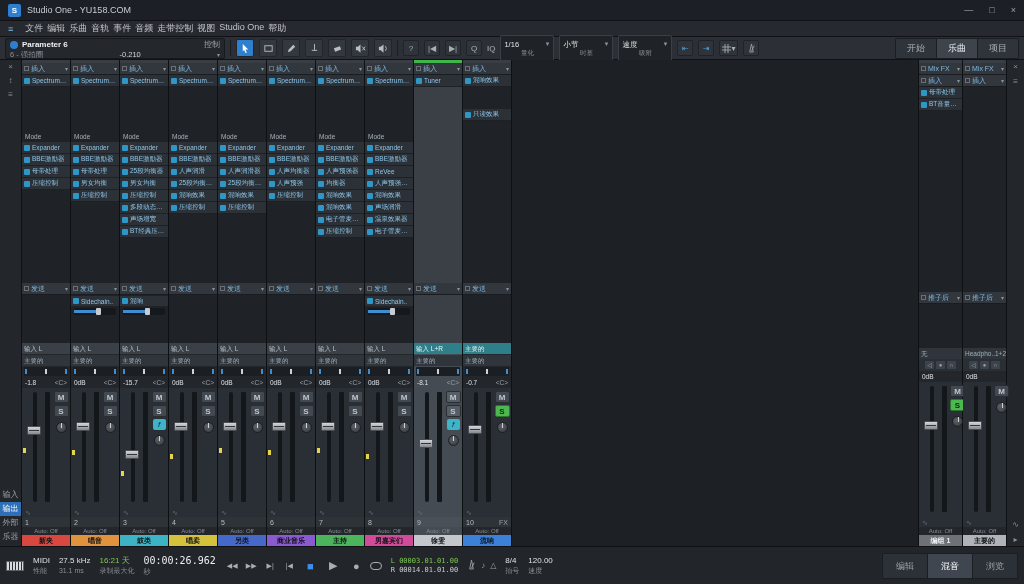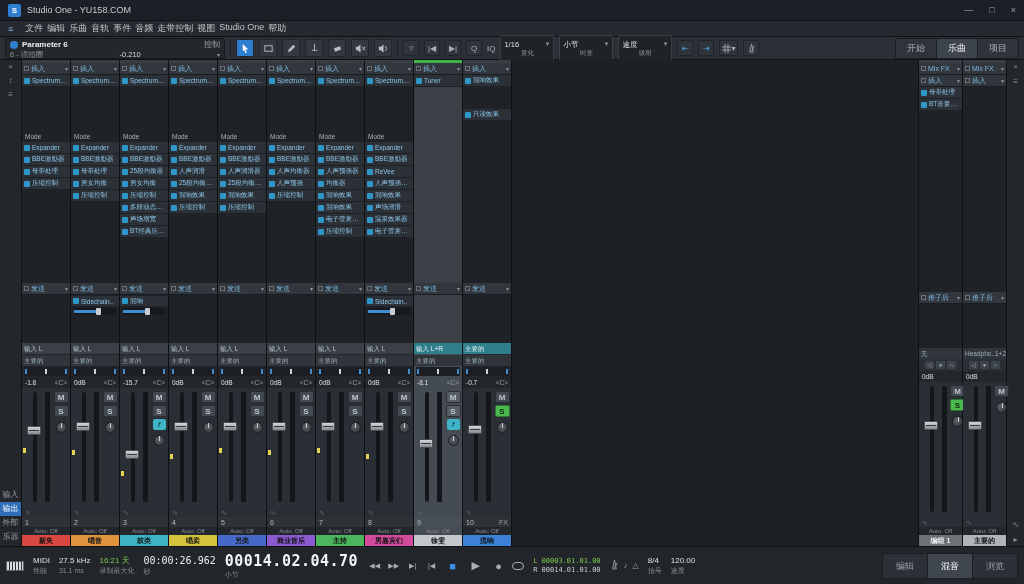--- a/index.html
+++ b/index.html
@@ -1251,24 +1251,20 @@
       <span class="sb-bot">31.1 ms</span>
     </div>
     <div class="sb-col">
       <span class="sb-top sb-green">16:21 天</span>
       <span class="sb-bot">录制最大化</span>
     </div>
     <div class="sb-col center">
       <span class="t2">00:00:26.962</span>
       <span class="sb-bot">秒</span>
     </div>
-    <div class="sb-col center">
-      <span class="tmain">00014.02.04.70</span>
-      <span class="sb-bot">小节</span>
-    </div>
     <div class="tp">
       <span class="tp-s">◀◀</span>
       <span class="tp-s">▶▶</span>
       <span class="tp-s">▶|</span>
       <span class="tp-s">|◀</span>
       <span class="tp-b tp-stop">■</span>
       <span class="tp-b">▶</span>
       <span class="tp-b">●</span>
       <span class="loop-ic"></span>
     </div>

